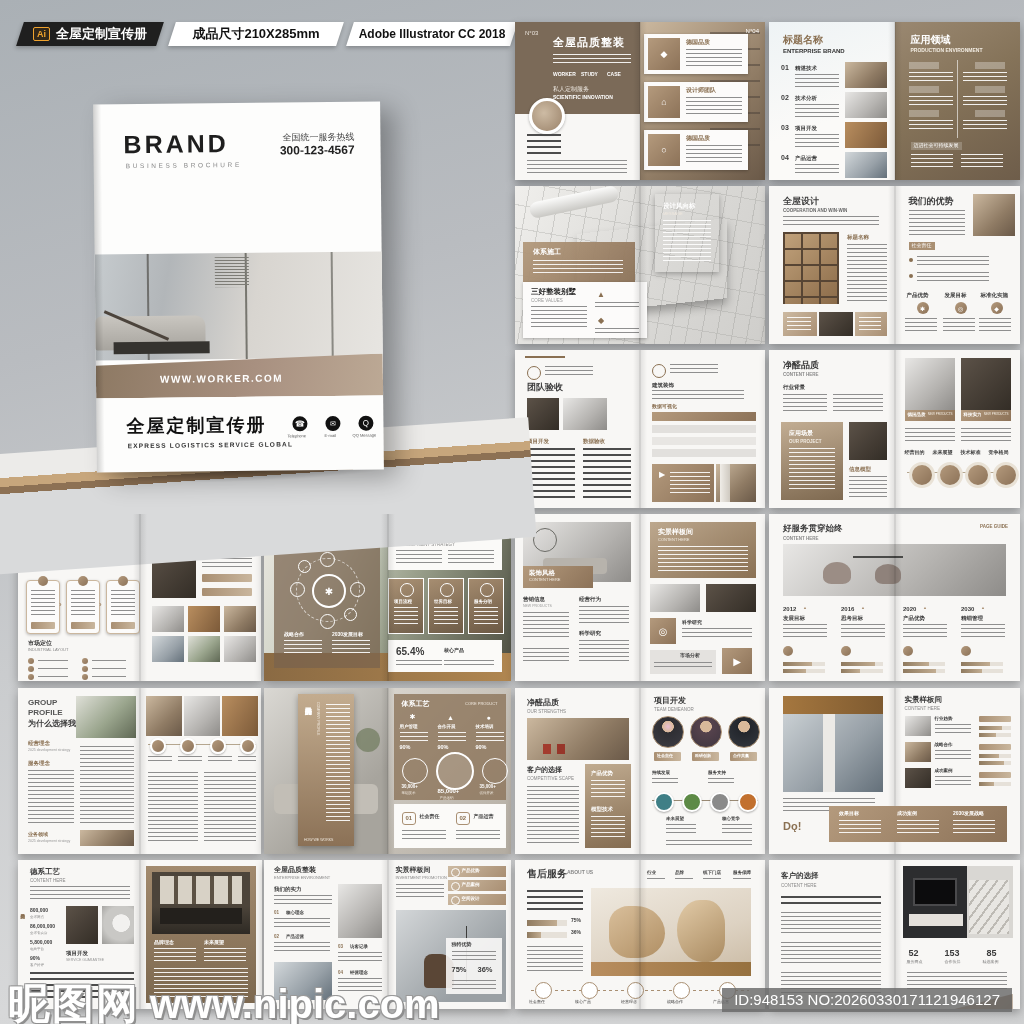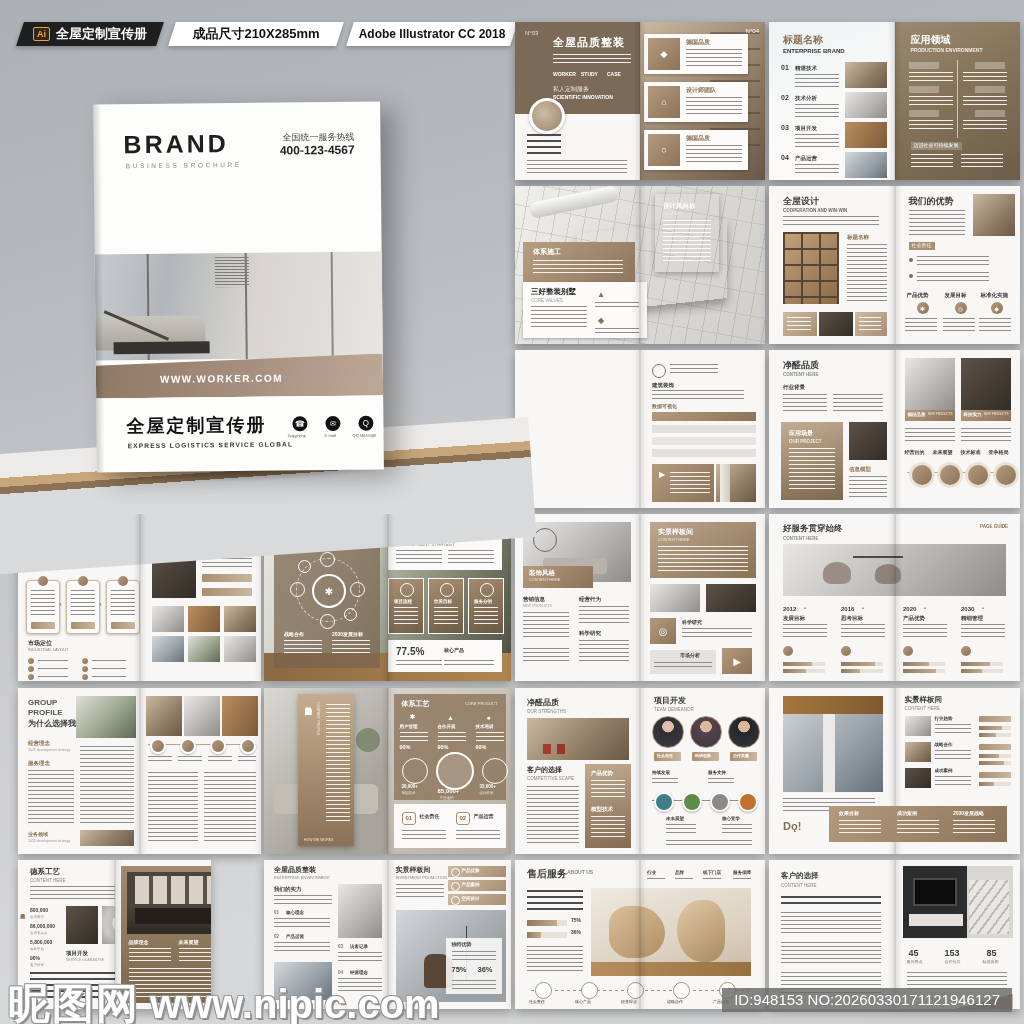--- a/index.html
+++ b/index.html
@@ -52,21 +52,21 @@
 <div class="s" style="left:-12px;top:436px;width:545px;height:120px;transform:rotate(-4deg);z-index:1;
   background:linear-gradient(180deg,#ecebe9 0 24px,#c7a67c 24px 33px,#8d7154 33px 40px,#d9dadb 40px)"></div>
 <div class="s" style="left:84px;top:452px;width:330px;height:30px;z-index:1;
   background:radial-gradient(ellipse at center,rgba(0,0,0,.40),transparent 68%);transform:rotate(-2deg)"></div>
 
 <div class="s" style="left:95px;top:103px;width:287px;height:368px;z-index:2;background:#fdfdfc;
   transform:rotate(-.6deg);box-shadow:14px 8px 26px rgba(0,0,0,.30)">
   <div class="t b" style="left:30px;top:26px;font-size:25px;letter-spacing:3px;color:#1e1e1e">BRAND</div>
   <div class="t" style="left:32px;top:58px;font-size:6.5px;letter-spacing:2.6px;color:#8b8b8b">BUSINESS BROCHURE</div>
   <div class="t" style="right:26px;top:30px;font-size:9px;color:#3f3f3f">全国统一服务热线</div>
-  <div class="t b" style="right:26px;top:42px;font-size:12px;color:#222">400-123-4567</div>
+  <div class="t b" style="right:26px;top:42px;font-size:12px;color:#222">300-123-4567</div>
   <div class="ph" style="left:0;top:150px;width:287px;height:106px;
     background:linear-gradient(100deg,#c6cbce 0%,#b2b6b9 25%,#d8d5d0 55%,#e7e5e1 100%)">
     <div class="s" style="left:52px;top:0;width:2px;height:106px;background:#6f6f6d"></div>
     <div class="s" style="left:150px;top:0;width:2px;height:106px;background:#77766f"></div>
     <div class="s" style="left:236px;top:0;width:2px;height:106px;background:#8a8983"></div>
     <div class="s" style="left:120px;top:4px;width:34px;height:30px;background:repeating-linear-gradient(#7d7c76 0 1px,transparent 1px 3px)"></div>
     <div class="s" style="left:0;top:62px;width:110px;height:34px;border-radius:6px 10px 2px 2px;background:linear-gradient(180deg,#c9c6c0,#a7a49e)"></div>
     <div class="s" style="left:18px;top:88px;width:96px;height:12px;background:#35332f"></div>
     <div class="s" style="left:6px;top:70px;width:70px;height:3px;background:#4c443c;transform:rotate(24deg)"></div>
   </div>
@@ -250,20 +250,32 @@
         <div class="tlw" style="left:4px;top:5px;width:24px;height:14px"></div>
       </div>
     <div class="ph phd" style="left:50px;top:126px;width:34px;height:24px"></div>
     <div class="s tanl" style="left:86px;top:126px;width:32px;height:24px">
         <div class="tlw" style="left:4px;top:5px;width:22px;height:14px"></div>
       </div>
   </div>
 </div>
 
 <div class="spread" style="left:515px;top:350px;width:250px;height:158px">
+  <div class="pg pgL">
+    <div class="s" style="left:10px;top:6px;width:40px;height:2px;background:#8a7052"></div>
+    <div class="circ" style="left:12px;top:16px;width:12px;height:12px;border:1.5px solid #8a7052"></div>
+    <div class="tl" style="left:30px;top:16px;width:48px;height:10px"></div>
+    <div class="t b" style="left:12px;top:32px;font-size:9px">团队验收</div>
+    <div class="ph phd" style="left:12px;top:48px;width:32px;height:32px"></div>
+    <div class="ph phg" style="left:48px;top:48px;width:44px;height:32px"></div>
+    <div class="t b" style="left:12px;top:88px;font-size:5.5px;color:#8a7052">项目开发</div>
+    <div class="tld" style="left:12px;top:98px;width:48px;height:54px"></div>
+    <div class="t b" style="left:68px;top:88px;font-size:5.5px;color:#8a7052">数据验收</div>
+    <div class="tld" style="left:68px;top:98px;width:48px;height:54px"></div>
+  </div>
   <div class="pg pgR">
     <div class="circ" style="left:12px;top:14px;width:12px;height:12px;border:1.5px solid #8a7052"></div>
     <div class="tl" style="left:30px;top:14px;width:48px;height:10px"></div>
     <div class="t b" style="left:12px;top:32px;font-size:5.5px">建筑装饰</div>
     <div class="tl" style="left:12px;top:40px;width:92px;height:10px"></div>
     <div class="t b" style="left:12px;top:54px;font-size:5px;color:#8a7052">数据可视化</div>
     <div class="s tan" style="left:12px;top:62px;width:104px;height:9px"></div>
     <div class="s" style="left:12px;top:75px;width:104px;height:8px;background:#e2e0dd"></div>
     <div class="s" style="left:12px;top:87px;width:104px;height:8px;background:#e8e6e3"></div>
     <div class="s" style="left:12px;top:99px;width:104px;height:8px;background:#e2e0dd"></div>
@@ -413,21 +425,21 @@
     <div class="circ" style="left:11px;top:4px;width:12px;height:12px;border:1.5px solid #fff"></div>
     <div class="t b" style="left:5px;top:20px;font-size:4.5px;color:#fff">世界目标</div>
     <div class="tlw" style="left:5px;top:28px;width:24px;height:20px"></div>
   </div>
   <div class="s" style="left:204px;top:64px;width:34px;height:54px;background:linear-gradient(165deg,rgba(170,140,110,.85),rgba(110,88,66,.85));border:1px solid #fff">
     <div class="circ" style="left:11px;top:4px;width:12px;height:12px;border:1.5px solid #fff"></div>
     <div class="t b" style="left:5px;top:20px;font-size:4.5px;color:#fff">服务分明</div>
     <div class="tlw" style="left:5px;top:28px;width:24px;height:20px"></div>
   </div>
   <div class="s" style="left:124px;top:126px;width:114px;height:32px;background:#fbfaf8">
-    <div class="t b" style="left:8px;top:6px;font-size:10px">77.5%</div>
+    <div class="t b" style="left:8px;top:6px;font-size:10px">65.4%</div>
     <div class="t b" style="left:56px;top:8px;font-size:5px">核心产品</div>
     <div class="tl" style="left:8px;top:20px;width:46px;height:8px"></div>
     <div class="tl" style="left:56px;top:20px;width:50px;height:8px"></div>
   </div>
 </div>
 
 <div class="spread" style="left:515px;top:514px;width:250px;height:167px">
   <div class="pg pgL">
     <div class="ph phg" style="left:8px;top:8px;width:108px;height:60px">
       <div class="circ" style="left:10px;top:6px;width:22px;height:22px;border:1.5px solid #6b6b66"></div>
@@ -701,21 +713,21 @@
   <div class="s tan" style="left:60px;top:118px;width:178px;height:36px;z-index:10">
     <div class="t b" style="left:10px;top:5px;font-size:5px;color:#fff">效果目标</div>
     <div class="tlw" style="left:10px;top:14px;width:42px;height:14px"></div>
     <div class="t b" style="left:68px;top:5px;font-size:5px;color:#fff">成功案例</div>
     <div class="tlw" style="left:68px;top:14px;width:42px;height:14px"></div>
     <div class="t b" style="left:124px;top:5px;font-size:5px;color:#fff">2030发展战略</div>
     <div class="tlw" style="left:124px;top:14px;width:42px;height:14px"></div>
   </div>
 </div>
 
-<div class="spread" style="left:18px;top:860px;width:193px;height:149px">
+<div class="spread" style="left:18px;top:860px;width:244px;height:149px">
   <div class="pg pgL">
     <div class="t b" style="left:12px;top:8px;font-size:7.5px">德系工艺</div>
     <div class="t" style="left:12px;top:18px;font-size:4.5px;color:#888">CONTENT HERE</div>
     <div class="tl" style="left:12px;top:26px;width:100px;height:14px"></div>
     <div class="t b" style="left:2px;top:50px;font-size:4.5px;color:#8a7052;writing-mode:vertical-rl">产品优势</div>
     <div class="t b" style="left:12px;top:48px;font-size:5px">800,000</div>
     <div class="t" style="left:12px;top:55px;font-size:3.5px;color:#888">全球网点</div>
     <div class="t b" style="left:12px;top:64px;font-size:5px">86,000,000</div>
     <div class="t" style="left:12px;top:71px;font-size:3.5px;color:#888">全球专卖店</div>
     <div class="t b" style="left:12px;top:80px;font-size:5px">5,800,000</div>
@@ -841,21 +853,21 @@
     <div class="tl" style="left:12px;top:52px;width:100px;height:22px"></div>
     <div class="tl" style="left:12px;top:82px;width:100px;height:22px"></div>
     <div class="tl" style="left:12px;top:112px;width:100px;height:22px"></div>
   </div>
   <div class="pg pgR">
     <div class="ph" style="left:8px;top:6px;width:110px;height:72px;background:linear-gradient(90deg,#2c2d2f 0 58%,#d9d7d3 58%)">
       <div class="s" style="left:10px;top:12px;width:40px;height:24px;background:#0c0c0d;border:2px solid #4a4a4c"></div>
       <div class="s" style="left:66px;top:14px;width:40px;height:54px;background:repeating-linear-gradient(to bottom right,#e8e6e2 0 6px,#bdbab4 6px 8px)"></div>
       <div class="s" style="left:6px;top:48px;width:54px;height:12px;background:#e4e1dc"></div>
     </div>
-    <div class="t b" style="left:14px;top:88px;font-size:9px">45</div>
+    <div class="t b" style="left:14px;top:88px;font-size:9px">52</div>
     <div class="t" style="left:12px;top:100px;font-size:4px;color:#777">服务网点</div>
     <div class="t b" style="left:50px;top:88px;font-size:9px">153</div>
     <div class="t" style="left:50px;top:100px;font-size:4px;color:#777">合作伙伴</div>
     <div class="t b" style="left:92px;top:88px;font-size:9px">85</div>
     <div class="t" style="left:88px;top:100px;font-size:4px;color:#777">精选案例</div>
     <div class="tl" style="left:12px;top:112px;width:100px;height:18px"></div>
     <div class="s tan" style="left:60px;top:134px;width:58px;height:15px;clip-path:polygon(0 100%,100% 0,100% 100%)"></div>
   </div>
 </div>
 

